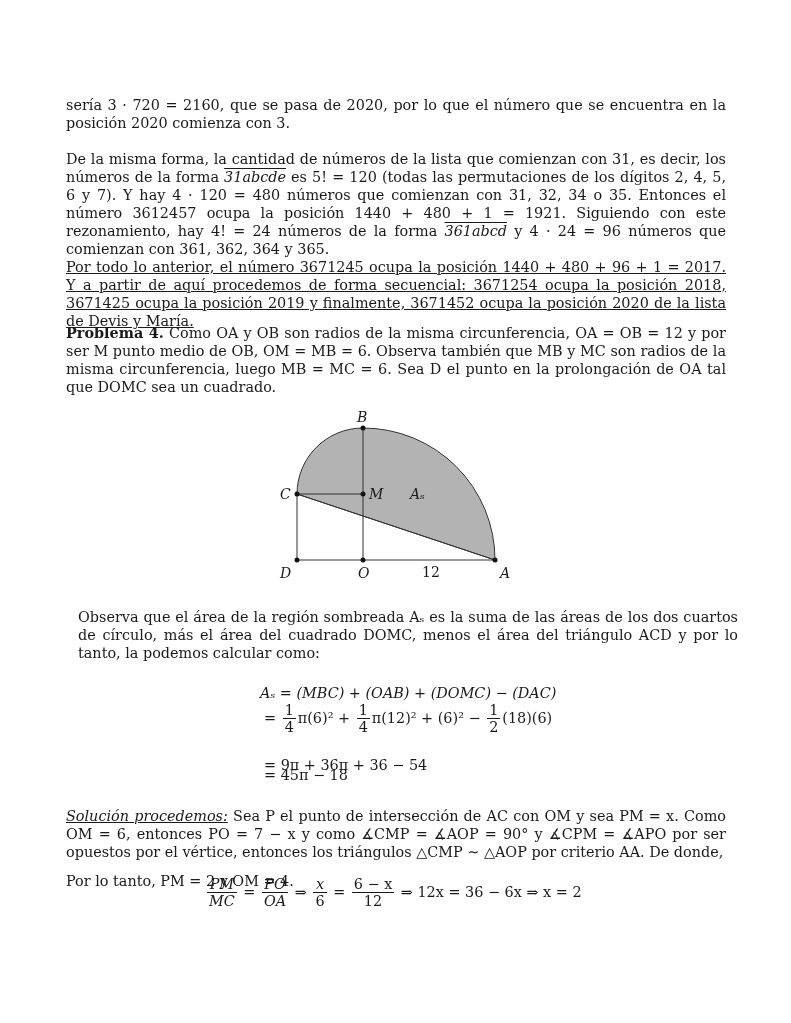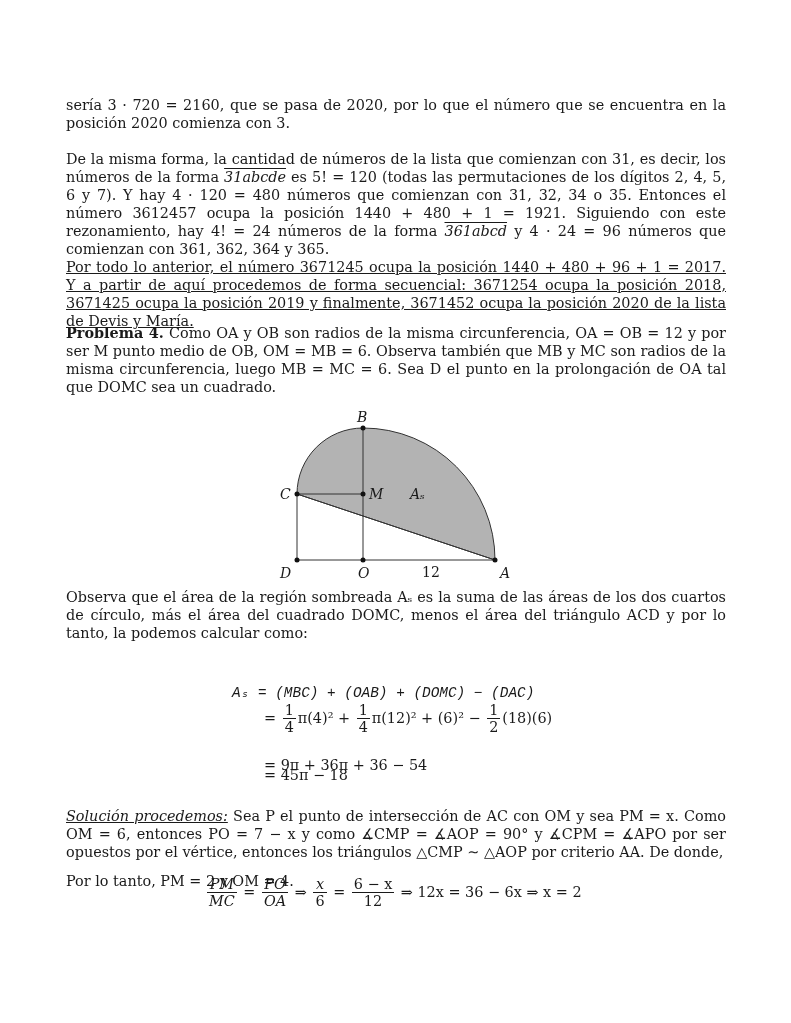--- a/index.html
+++ b/index.html
@@ -8,21 +8,21 @@
   .para { position:absolute; left:66px; width:660px; font-size:14.4px; line-height:18px;
           text-align:justify; }
   .para i, .m { font-style:italic; }
   .ov { text-decoration:overline; }
   .bold { font-weight:bold;margin-top:38px; }
   .alt-title { font-style:italic; text-decoration:underline; }
   #p1 { top:96px; }
   #p2 { top:150px; }
   #p3 { top:258px;text-decoration:underline; }
   #p4 { top:324px; }
-  #p5 { top:588px; }
+  #p5 { top:608px;margin-left:12px; }
   #p6 { top:807px; }
   #p7 { top:872px; }
   .eqblock { position:absolute; font-size:14.4px; line-height:20px; }
   .eqline { position:absolute; white-space:nowrap; }
   .frac { display:inline-block; vertical-align:middle; text-align:center; margin:0 2px; }
   .frac .num { display:block; border-bottom:1px solid #1a1a1a; padding:0 2px; line-height:16px; }
   .frac .den { display:block; line-height:16px; padding:0 2px; }
   #diagram { position:absolute; left:270px; top:405px; }
   .lbl { font-family:"DejaVu Serif","Liberation Serif",serif; font-size:14px; fill:#1a1a1a; }
   .lbl-i { font-style:italic; }
@@ -58,24 +58,24 @@
   <text class="lbl lbl-i" x="140" y="94">Aₛ</text>
   <text class="lbl lbl-i" x="10" y="173">D</text>
   <text class="lbl lbl-i" x="88" y="173">O</text>
   <text class="lbl" x="152" y="172">12</text>
   <text class="lbl lbl-i" x="230" y="173">A</text>
 </svg>
 
 <div class="para" id="p5">Observa que el área de la región sombreada Aₛ es la suma de las áreas de los dos cuartos de círculo, más el área del cuadrado DOMC, menos el área del triángulo ACD y por lo tanto, la podemos calcular como:</div>
 
 <div class="eqblock" style="left:0;top:0;">
-  <div class="eqline m" style="left:232px;top:683px;font-family:Liberation Mono, monospace;"><span>Aₛ</span> <span>= (MBC) + (OAB) + (DOMC) − (DAC)</span></div>
+  <div class="eqline m" style="left:260px;top:683px;"><span>Aₛ</span> <span>= (MBC) + (OAB) + (DOMC) − (DAC)</span></div>
   <div class="eqline" style="left:264px;top:702px;">
     <span>=</span>
-    <span class="frac"><span class="num">1</span><span class="den">4</span></span><span>π(4)² +</span>
+    <span class="frac"><span class="num">1</span><span class="den">4</span></span><span>π(6)² +</span>
     <span class="frac"><span class="num">1</span><span class="den">4</span></span><span>π(12)² + (6)² −</span>
     <span class="frac"><span class="num">1</span><span class="den">2</span></span><span>(18)(6)</span>
   </div>
   <div class="eqline" style="left:264px;top:755px;">= 9π + 36π + 36 − 54</div>
   <div class="eqline" style="left:264px;top:765px;">= 45π − 18</div>
 </div>
 
 <div class="para" id="p6"><span class="alt-title">Solución procedemos:</span><span> Sea P el punto de intersección de AC con OM y sea PM = x. Como OM = 6, entonces PO = 7 − x y como ∡CMP = ∡AOP = 90° y ∡CPM = ∡APO por ser opuestos por el vértice, entonces los triángulos △CMP ∼ △AOP por criterio AA. De donde,</span></div>
 
 <div class="eqline" style="left:205px;top:876px;font-size:14.4px;">

